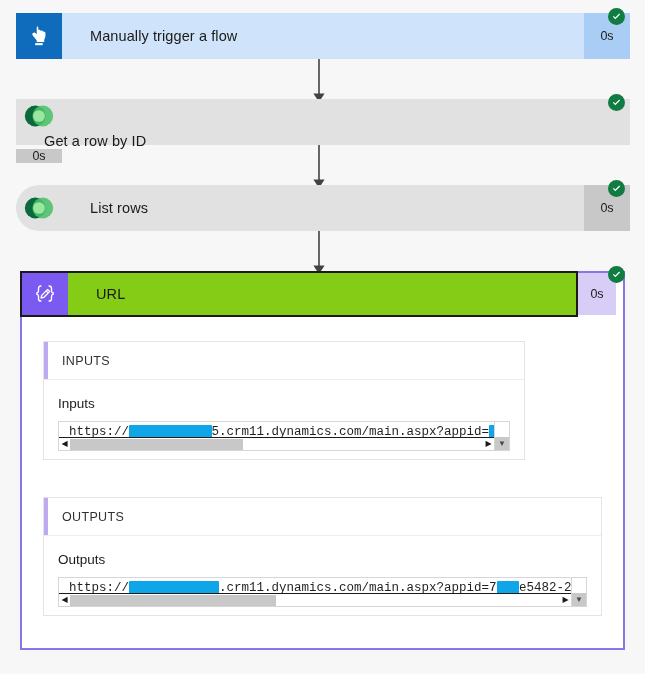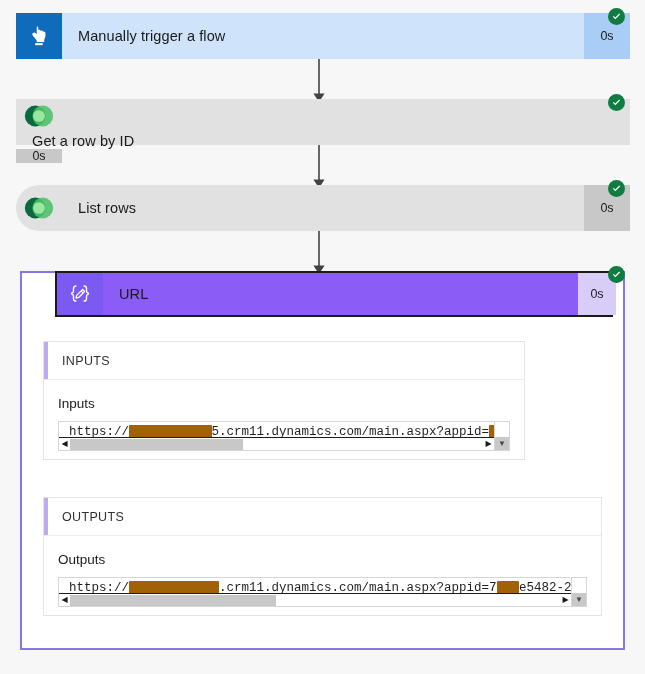--- a/index.html
+++ b/index.html
@@ -27,21 +27,21 @@
     width: 46px;
     min-width: 46px;
     display: flex;
     align-items: center;
     justify-content: center;
   }
   .card-title {
     flex: 1;
     display: flex;
     align-items: center;
-    padding-left: 16px;
+    padding-left: 28px;
     font-size: 14.5px;
     color: #1b1a19;
     letter-spacing: .1px;
   }
   .card-duration {
     width: 46px;
     min-width: 46px;
     display: flex;
     align-items: center;
     justify-content: center;
@@ -53,23 +53,22 @@
   .card-trigger            { background: #cfe4fa; }
   .card-trigger .card-icon { background: #0f6cbd; }
   .card-trigger .card-duration { background: #a9cdf4; }
 
   
   .card-action             { background: #e1e1e1; }
   .card-action .card-duration { background: #c8c8c8; }
 
   
   .card-compose {
-    background: #8b5cf6;
+    background: #84cc16;
     border: 2px solid #1b1a19;
-    margin-left: 35px;
   }
   .card-compose .card-icon    { background: #7a5af0; }
 
   
   .status-badge {
     position: absolute;
     width: 17px;
     height: 17px;
     border-radius: 50%;
     background: #107c41;
@@ -145,21 +144,21 @@
     top: 3px;
     left: 10px;
     white-space: nowrap;
     font-family: "Liberation Mono", "DejaVu Sans Mono", monospace;
     font-size: 12.5px;
     color: #201f1e;
     letter-spacing: 0px;
   }
   .redact {
     display: inline-block;
-    background: #a16207;
+    background: #0ea5e9;
     color: transparent;
     vertical-align: baseline;
     border-radius: 1px;
   }
   
   .hscroll {
     position: absolute;
     left: 0;
     bottom: 0;
     height: 13px;

